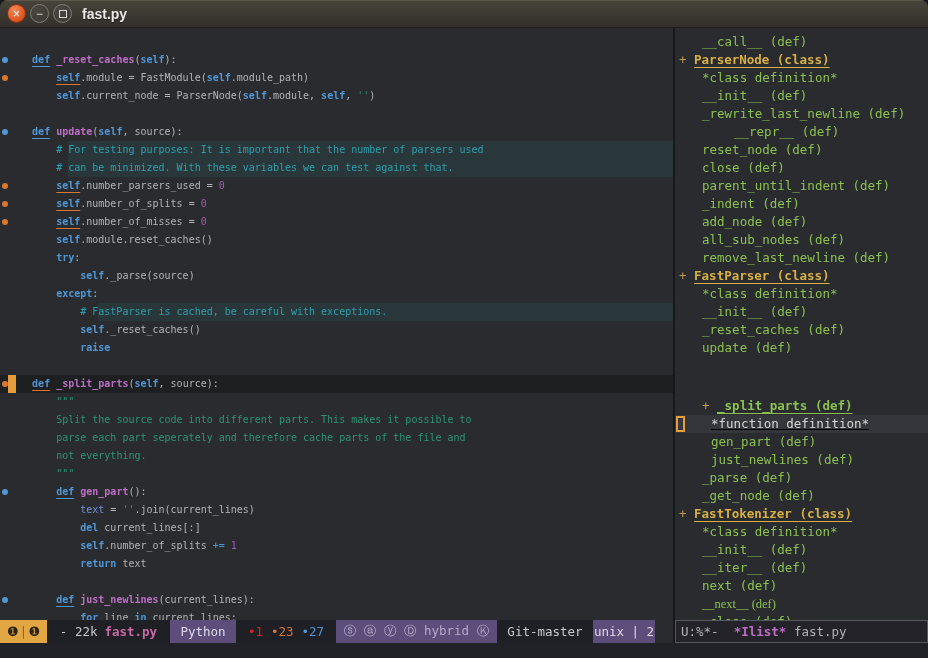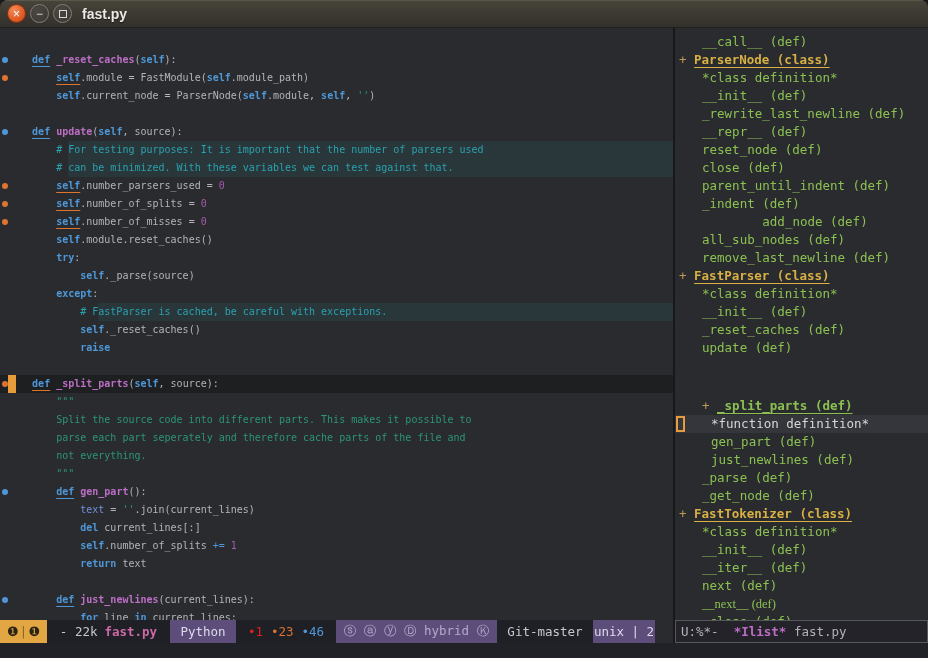--- a/index.html
+++ b/index.html
@@ -138,35 +138,35 @@
         <div class="line"><span class="dot i"></span><span class="tk-p">        </span><span class="tk-ki">def</span><span class="tk-p"> </span><span class="tk-f">just_newlines</span><span class="tk-p">(current_lines):</span></div>
         <div class="line"><span class="tk-p">            </span><span class="tk-k">for</span><span class="tk-p"> line </span><span class="tk-k">in</span><span class="tk-p"> current_lines:</span></div>
       </div>
     <div class="divider"></div>
     <div class="pane right" id="outline">
         <div class="orow" style="padding-left: 27px;"><span class="olabel k-def">__call__ (def)</span></div>
         <div class="orow" style="padding-left: 4px;"><span class="oplus">+ </span><span class="olabel k-class">ParserNode (class)</span></div>
         <div class="orow" style="padding-left: 27px;"><span class="olabel k-def">*class definition*</span></div>
         <div class="orow" style="padding-left: 27px;"><span class="olabel k-def">__init__ (def)</span></div>
         <div class="orow" style="padding-left: 27px;"><span class="olabel k-def">_rewrite_last_newline (def)</span></div>
-        <div class="orow" style="padding-left: 27px;"><span class="olabel k-def">__repr__ (def)</span></div>
+        <div class="orow" style="padding-left: 27px; margin-left: 32px;"><span class="olabel k-def">__repr__ (def)</span></div>
         <div class="orow" style="padding-left: 27px;"><span class="olabel k-def">reset_node (def)</span></div>
         <div class="orow" style="padding-left: 27px;"><span class="olabel k-def">close (def)</span></div>
         <div class="orow" style="padding-left: 27px;"><span class="olabel k-def">parent_until_indent (def)</span></div>
         <div class="orow" style="padding-left: 27px;"><span class="olabel k-def">_indent (def)</span></div>
-        <div class="orow" style="padding-left: 27px; text-align: center;"><span class="olabel k-def">add_node (def)</span></div>
+        <div class="orow" style="padding-left: 27px;"><span class="olabel k-def">add_node (def)</span></div>
         <div class="orow" style="padding-left: 27px;"><span class="olabel k-def">all_sub_nodes (def)</span></div>
         <div class="orow" style="padding-left: 27px;"><span class="olabel k-def">remove_last_newline (def)</span></div>
         <div class="orow" style="padding-left: 4px;"><span class="oplus">+ </span><span class="olabel k-class">FastParser (class)</span></div>
         <div class="orow" style="padding-left: 27px;"><span class="olabel k-def">*class definition*</span></div>
         <div class="orow" style="padding-left: 27px;"><span class="olabel k-def">__init__ (def)</span></div>
         <div class="orow" style="padding-left: 27px;"><span class="olabel k-def">_reset_caches (def)</span></div>
         <div class="orow" style="padding-left: 27px;"><span class="olabel k-def">update (def)</span></div>
         <div class="orow" style="padding-left: 27px; margin-top: 40px;"><span class="oplus">+ </span><span class="olabel k-selected">_split_parts (def)</span></div>
-        <div class="orow hl" style="padding-left: 36px;"><span class="ocursor"></span><span class="olabel k-current">*function definition*</span></div>
+        <div class="orow hl" style="padding-left: 36px; text-decoration: underline;"><span class="ocursor"></span><span class="olabel k-current">*function definition*</span></div>
         <div class="orow" style="padding-left: 36px;"><span class="olabel k-def">gen_part (def)</span></div>
         <div class="orow" style="padding-left: 36px;"><span class="olabel k-def">just_newlines (def)</span></div>
         <div class="orow" style="padding-left: 27px;"><span class="olabel k-def">_parse (def)</span></div>
         <div class="orow" style="padding-left: 27px;"><span class="olabel k-def">_get_node (def)</span></div>
         <div class="orow" style="padding-left: 4px;"><span class="oplus">+ </span><span class="olabel k-class">FastTokenizer (class)</span></div>
         <div class="orow" style="padding-left: 27px;"><span class="olabel k-def">*class definition*</span></div>
         <div class="orow" style="padding-left: 27px;"><span class="olabel k-def">__init__ (def)</span></div>
         <div class="orow" style="padding-left: 27px;"><span class="olabel k-def">__iter__ (def)</span></div>
         <div class="orow" style="padding-left: 27px;"><span class="olabel k-def">next (def)</span></div>
         <div class="orow" style="padding-left: 27px; font-family: Liberation Serif, serif;"><span class="olabel k-def">__next__ (def)</span></div>
@@ -183,21 +183,21 @@
       </div>
       <div class="seg dark w-file">
         <span>- 22k</span><span class="bufname">fast.py</span>
       </div>
       <div class="seg purp w-mode">
         <span>Python</span>
       </div>
       <div class="seg dark w-counts">
         <span class="cnt-err">•1</span>
         <span class="cnt-warn">•23</span>
-        <span class="cnt-info">•46</span>
+        <span class="cnt-info">•27</span>
       </div>
       <div class="seg purp w-minor">
         <span>ⓢ ⓐ ⓨ Ⓓ hybrid Ⓚ</span>
       </div>
       <div class="seg dark w-git">
         <span>Git-master</span>
       </div>
       <div class="seg purp w-unix">
         <span>unix | 2</span>
       </div>

